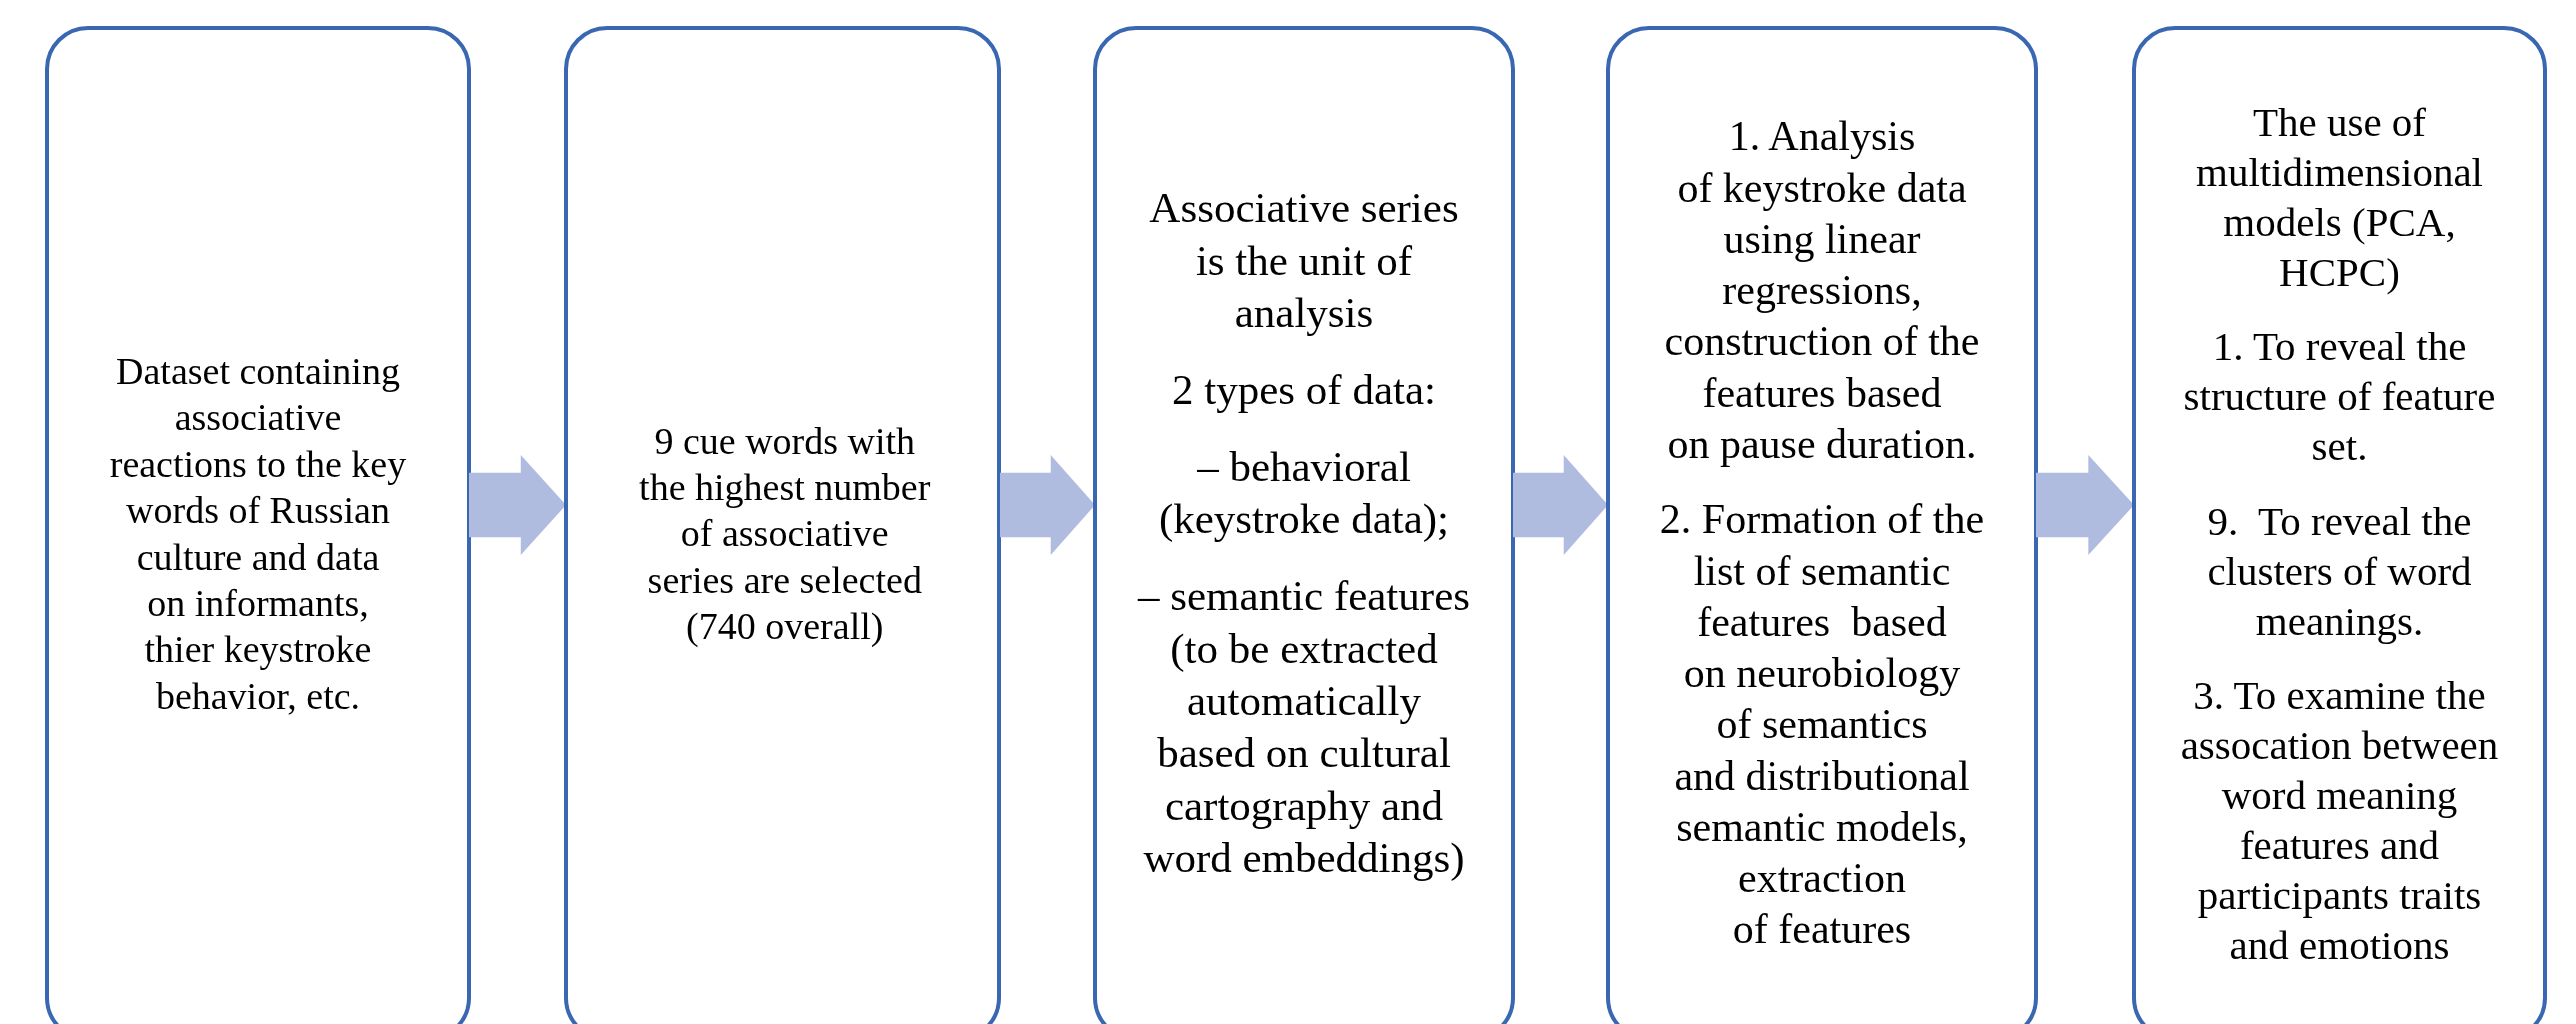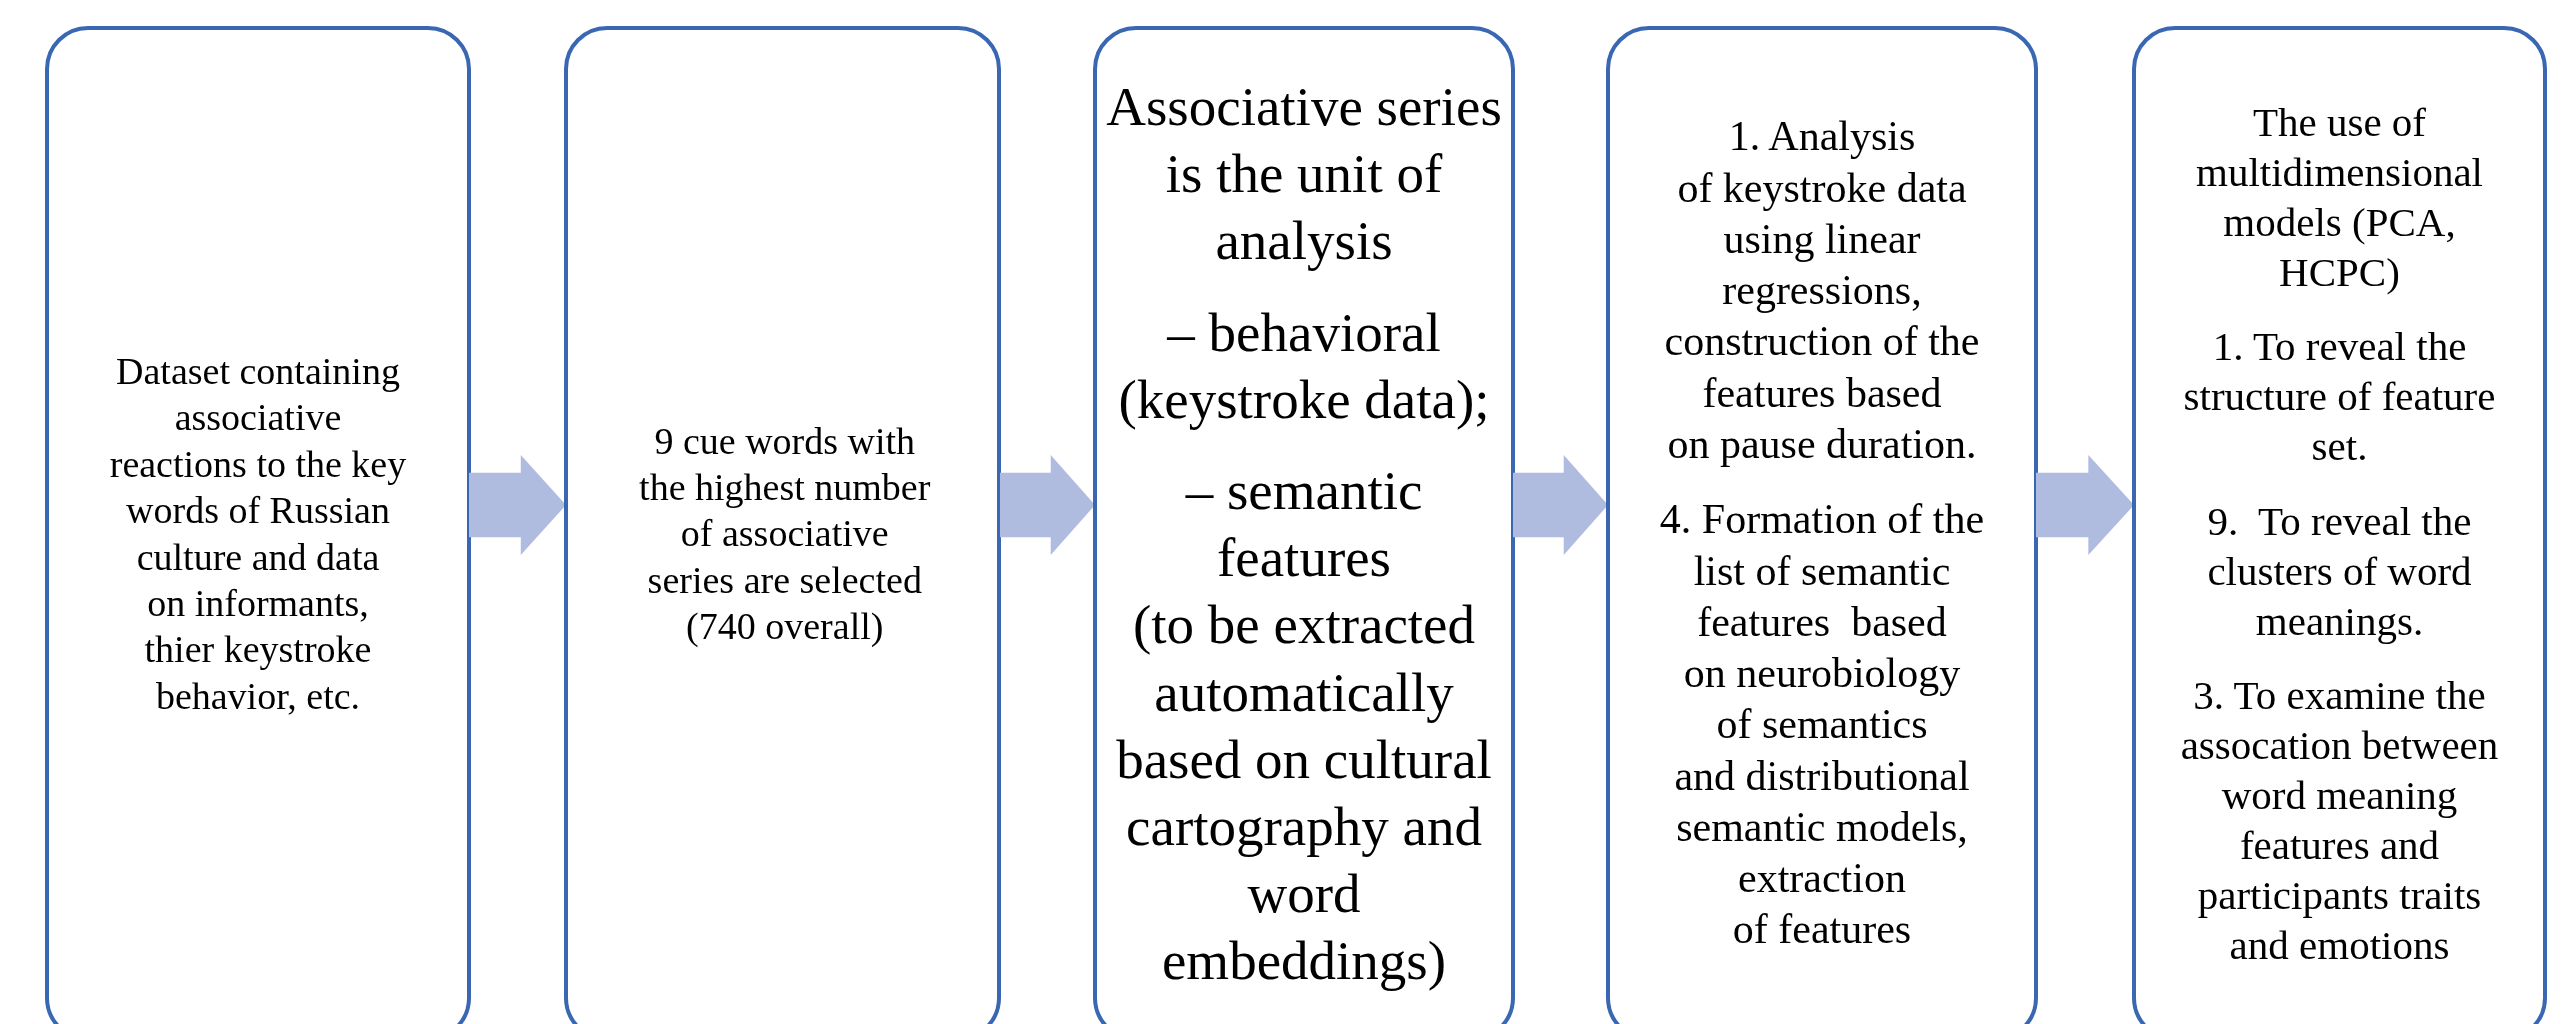--- a/index.html
+++ b/index.html
@@ -30,21 +30,21 @@
     align-items: center;
     text-align: center;
     padding: 9.4px 7.5px;
   }
   .box p {
     margin: 12.2px 0;
     white-space: pre-wrap;   
     line-height: 1.22;
   }
   .fs48 p { font-size: 38px; }
-  .fs46 p { font-size: 55px; }
+  .fs46 p { font-size: 43px; }
   .fs45 p { font-size: 42px; }
   .fs44 p { font-size: 41px; }
   .arrow {
     position: absolute;
     top: 455px;
     width: 97px;
     height: 100px;
   }
   .arrow polygon { fill: #afbce0; }
 </style>
@@ -77,20 +77,21 @@
   </div>
 
   <svg class="arrow" style="left:1000px; width:95px;" viewBox="0 0 103 107" preserveAspectRatio="none" aria-hidden="true">
     <polygon points="0,19 55,19 55,0 103,53.5 55,107 55,88 0,88" fill="#afbce0"></polygon>
   </svg>
 
   <div class="box fs46" style="left:1093px; width:422px;">
     <p>Associative series
 is the unit of
 analysis</p>
+    <p>2 types of data:</p>
     <p>– behavioral
 (keystroke data);</p>
     <p>– semantic features
 (to be extracted
 automatically
 based on cultural
 cartography and
 word embeddings)</p>
   </div>
 
@@ -99,21 +100,21 @@
   </svg>
 
   <div class="box fs45" style="left:1606px; width:432px;">
     <p>1. Analysis
 of keystroke data
 using linear
 regressions,
 construction of the
 features based
 on pause duration.</p>
-    <p>4. Formation of the
+    <p>2. Formation of the
 list of semantic
 features  based
 on neurobiology
 of semantics
 and distributional
 semantic models,
 extraction
 of features</p>
   </div>
 

